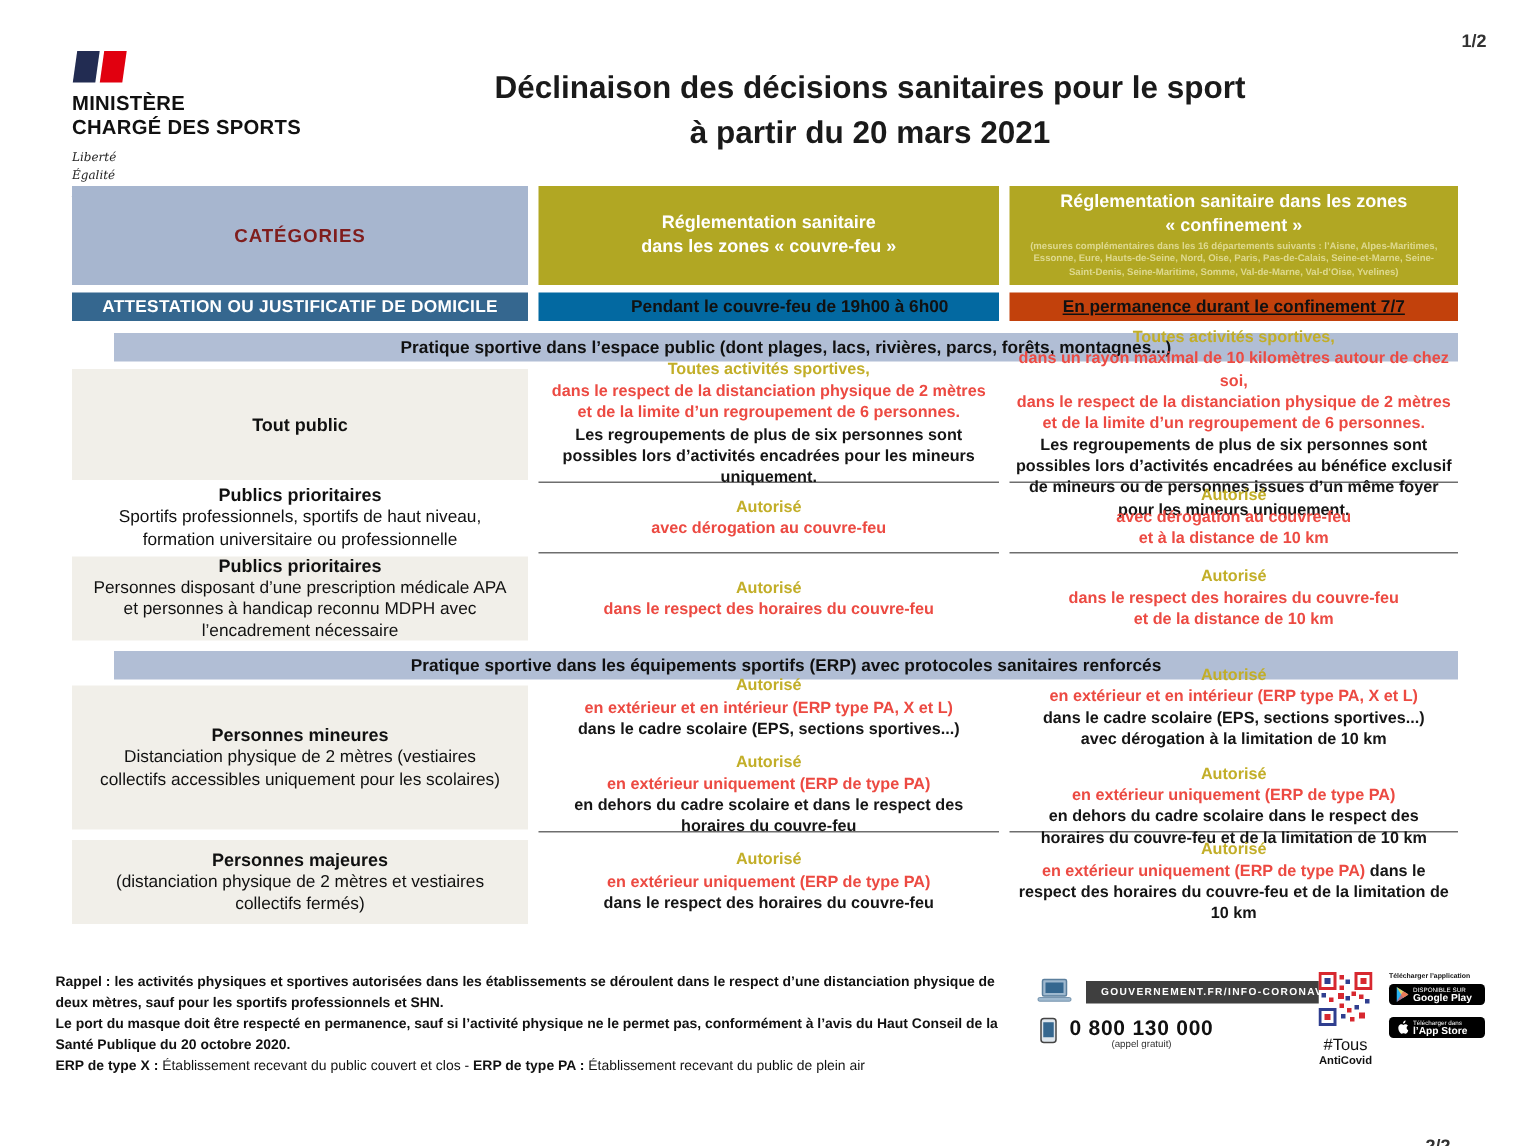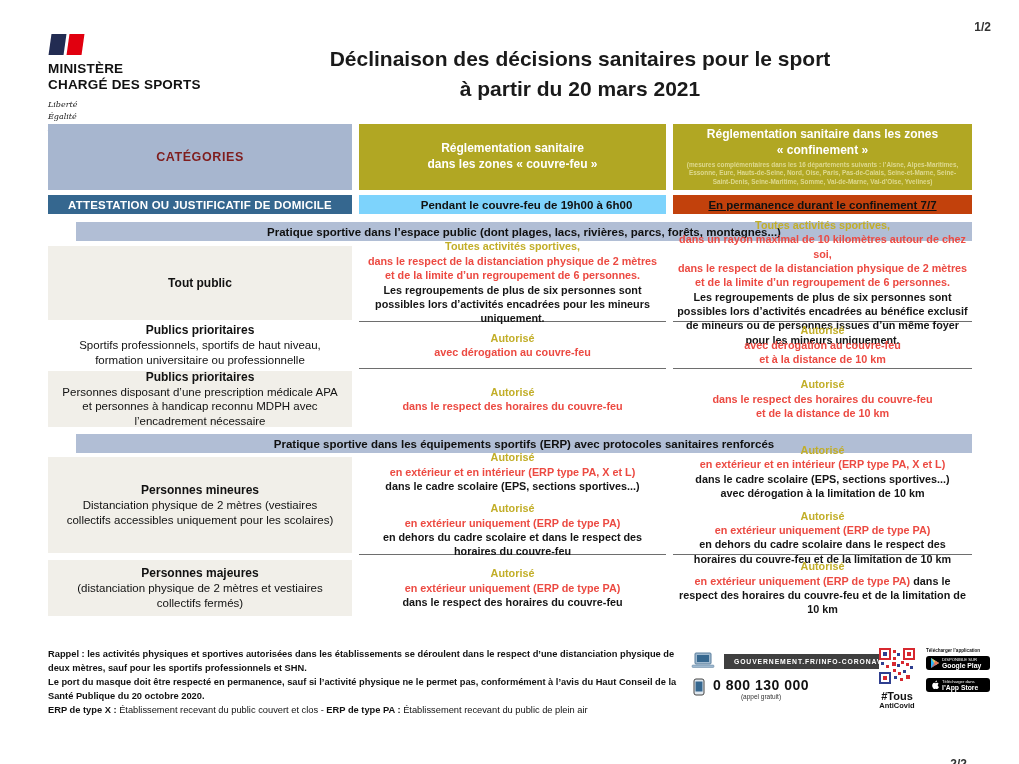--- a/index.html
+++ b/index.html
@@ -28,21 +28,21 @@
   .c3{width:299px;flex:0 0 auto;box-sizing:border-box;}
 
   .head .hc{height:66px;display:flex;flex-direction:column;justify-content:center;align-items:center;text-align:center;}
   .h-cat{background:#a7b6cf;color:#7f1d1d;font-weight:700;font-size:12.5px;letter-spacing:.6px;}
   .h-olive{background:#b1a723;color:#fff;font-weight:700;font-size:12px;line-height:1.3;}
   .h-note{font-weight:700;font-size:6.4px;line-height:1.35;color:#ded98f;margin-top:2px;padding:0 8px;}
 
   .att{margin-top:5px;}
   .att>div{height:19px;display:flex;align-items:center;justify-content:center;font-weight:700;font-size:11.5px;}
   .a-label{background:#35678f;color:#fff;letter-spacing:.2px;}
-  .a-cf{background:#7dd3fc;justify-content:flex-start;padding-left:28px;}
+  .a-cf{background:#0369a1;justify-content:flex-start;padding-left:28px;}
   .a-conf{background:#c2410c;text-decoration:underline;}
 
   .band{margin-top:8px;margin-bottom:3px;height:19px;background:#b1bed5;display:flex;align-items:center;
         justify-content:center;font-weight:700;font-size:11.5px;color:#101010;margin-left:28px;}
   .band2{margin-top:5px;margin-bottom:2px;}
 
   .brow .c1{display:flex;}
   .cat{flex:1;margin:2px 0;display:flex;flex-direction:column;justify-content:center;
        text-align:center;padding:2px 12px;box-sizing:border-box;}
   .bg-gray{background:#f1efe9;}
@@ -61,32 +61,32 @@
   .c-norm{font-weight:400;}
   .bline{border-bottom:1px solid #6e6e6e;}
 
   .r1{height:78px;}
   .r2{height:47px;}
   .r3{height:60px;}
   .r4{height:100px;}
   .r5{height:60px;margin-top:3px;}
 
   
-  .foot-notes{position:absolute;left:48px;top:648px;width:636px;font-size:9.3px;}
+  .foot-notes{position:absolute;left:37px;top:648px;width:636px;font-size:9.3px;}
   .foot-notes .seg{line-height:1.5;text-align:left;}
 
   .gov-line{position:absolute;left:690px;top:652px;display:flex;align-items:center;gap:8px;}
   .gov-badge{background:#3f3f3f;color:#fff;font-size:6.8px;font-weight:700;letter-spacing:.9px;padding:4px 10px;}
   .phone-line{position:absolute;left:693px;top:678px;display:flex;align-items:flex-start;gap:8px;}
   .phone-num{font-weight:700;font-size:14px;letter-spacing:.5px;line-height:1.1;}
   .phone-note{font-size:6.5px;color:#333;text-align:center;}
 
   .app-block{position:absolute;left:876px;top:648px;display:flex;gap:8px;}
   .qr-col{width:42px;text-align:center;}
-  .tous{font-weight:700;font-size:11px;line-height:1.1;margin-top:2px;text-align:center;}
+  .tous{font-weight:400;font-size:11px;line-height:1.1;margin-top:2px;text-align:center;}
   .anticovid{font-weight:700;font-size:7.5px;line-height:1.1;}
   .stores-col{width:64px;}
   .dl-label{font-size:4.6px;font-weight:700;margin-bottom:3px;white-space:nowrap;}
   .store-badge{background:#000;color:#fff;border-radius:3px;height:14px;display:flex;align-items:center;
                gap:3px;padding:0 5px;margin-bottom:8px;}
   .store-top{font-size:4.2px;line-height:1.2;}
   .store-name{font-size:6.8px;font-weight:700;line-height:1.1;white-space:nowrap;}
 </style>
 </head>
 <body>

